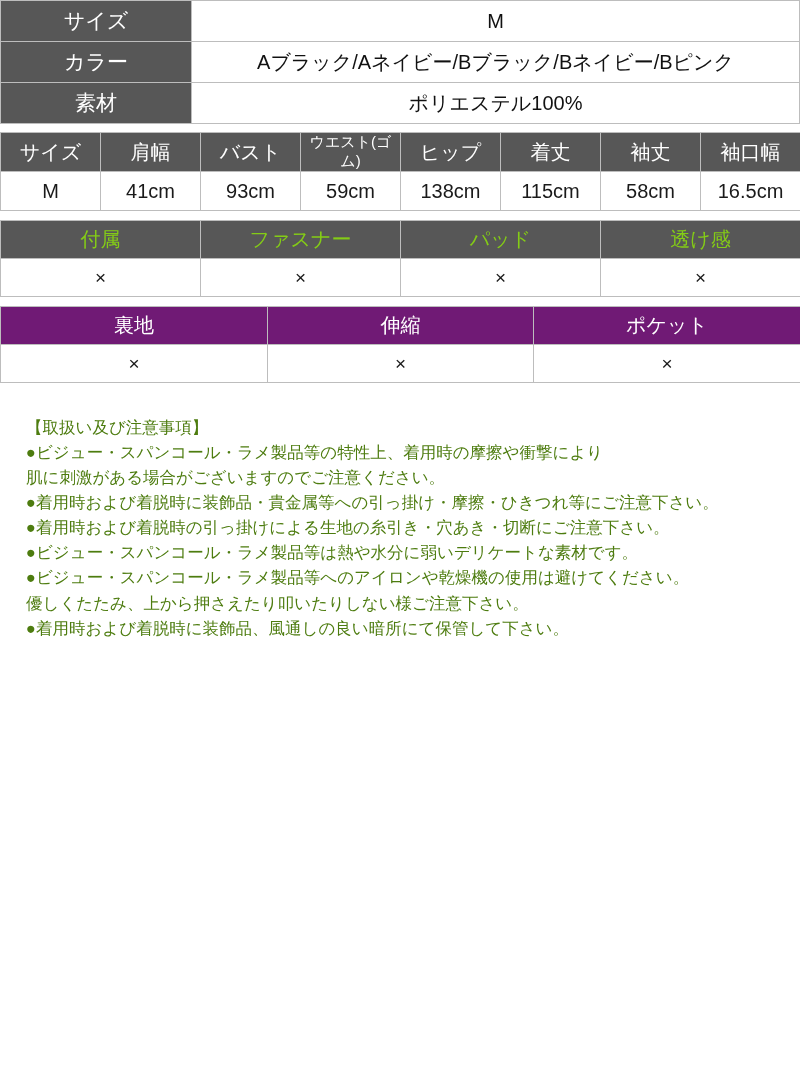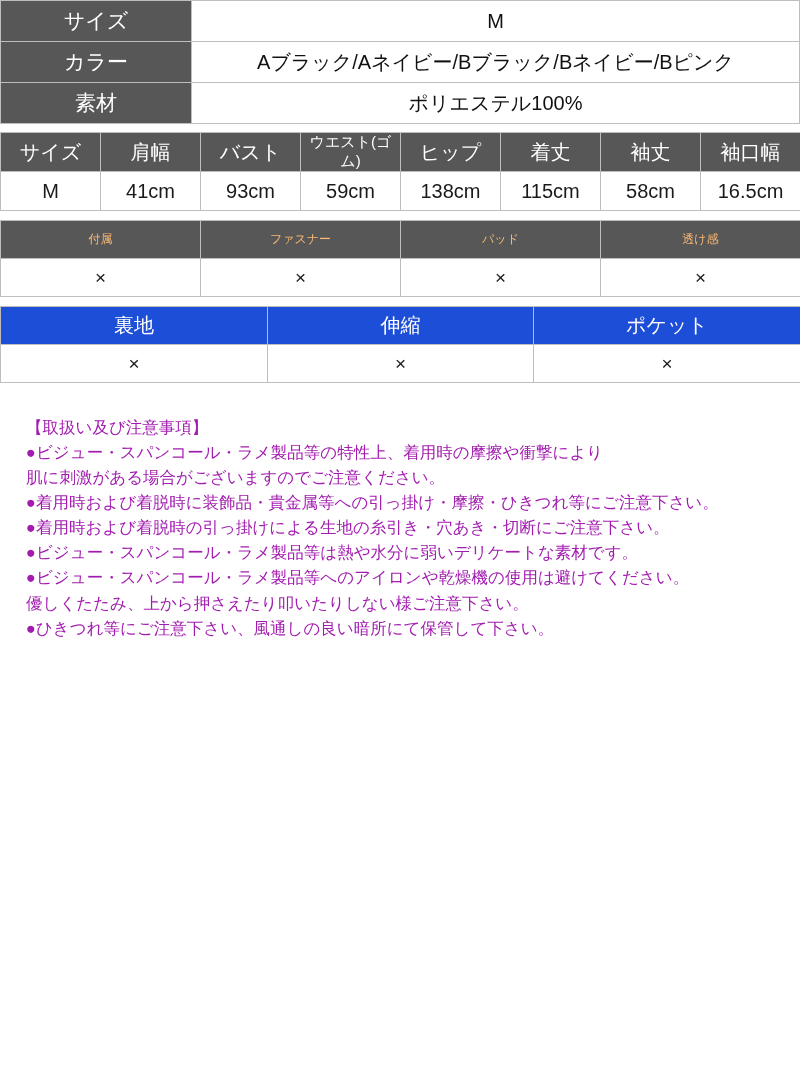--- a/index.html
+++ b/index.html
@@ -70,54 +70,54 @@
     font-size: 20px;
     background: #ffffff;
   }
 
   
   .t-attr1 {
     margin-top: 9px;
   }
   .t-attr1 th {
     background: #575757;
-    color: #fdba74;
-    height: 37px;
-    font-size: 12px;
+    color: #84cc16;
+    height: 37px;
+    font-size: 20px;
   }
   .t-attr1 td {
     height: 37px;
     font-size: 19px;
     background: #ffffff;
   }
 
   
   .t-attr2 {
     margin-top: 9px;
   }
   .t-attr2 th {
-    background: #1d4ed8;
+    background: #701a75;
     color: #ffffff;
     height: 37px;
     font-size: 20px;
     margin-left: 28px;
   }
   .t-attr2 td {
     height: 37px;
     font-size: 19px;
     background: #ffffff;
   }
 
   
   .notes {
     margin-top: 32px;
     padding-left: 26px;
     font-size: 16.5px;
     line-height: 1.52;
-    color: #a21caf;
+    color: #4d7c0f;
   }
   .notes .line {
     white-space: pre;
   }
 </style>
 </head>
 <body>
 
 <div class="page">
 
@@ -224,16 +224,16 @@
 
   <div class="notes">
     <div class="line">【取扱い及び注意事項】</div>
     <div class="line">●ビジュー・スパンコール・ラメ製品等の特性上、着用時の摩擦や衝撃により</div>
     <div class="line">肌に刺激がある場合がございますのでご注意ください。</div>
     <div class="line">●着用時および着脱時に装飾品・貴金属等への引っ掛け・摩擦・ひきつれ等にご注意下さい。</div>
     <div class="line">●着用時および着脱時の引っ掛けによる生地の糸引き・穴あき・切断にご注意下さい。</div>
     <div class="line">●ビジュー・スパンコール・ラメ製品等は熱や水分に弱いデリケートな素材です。</div>
     <div class="line">●ビジュー・スパンコール・ラメ製品等へのアイロンや乾燥機の使用は避けてください。</div>
     <div class="line">優しくたたみ、上から押さえたり叩いたりしない様ご注意下さい。</div>
-    <div class="line">●ひきつれ等にご注意下さい、風通しの良い暗所にて保管して下さい。</div>
+    <div class="line">●着用時および着脱時に装飾品、風通しの良い暗所にて保管して下さい。</div>
   </div>
 
 </div>
 
 </body></html>

